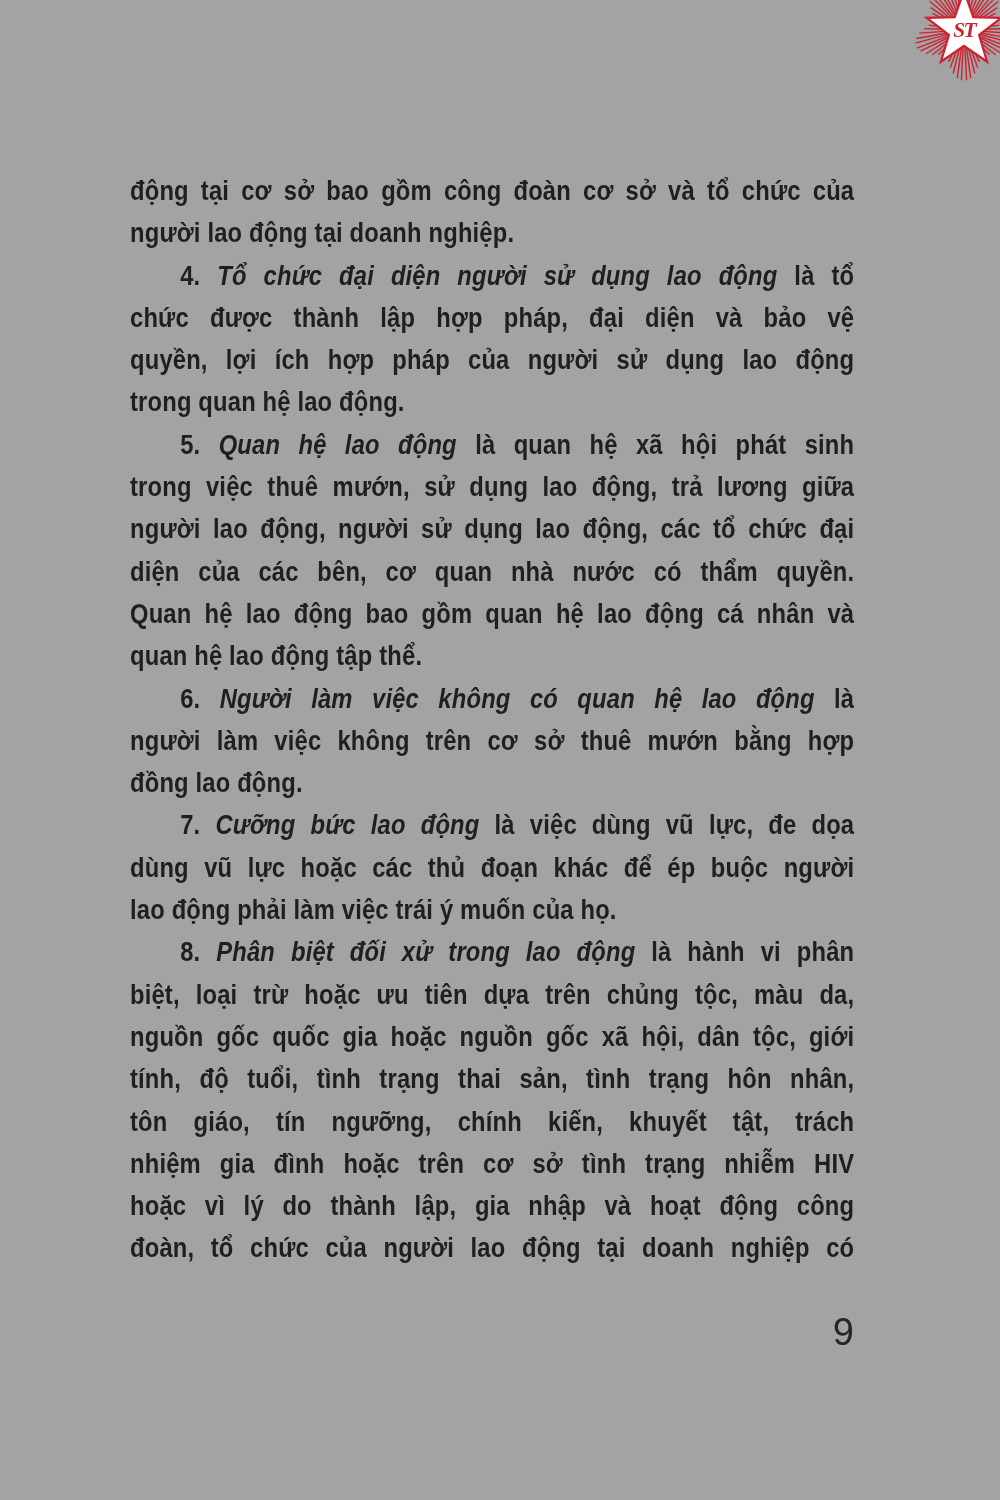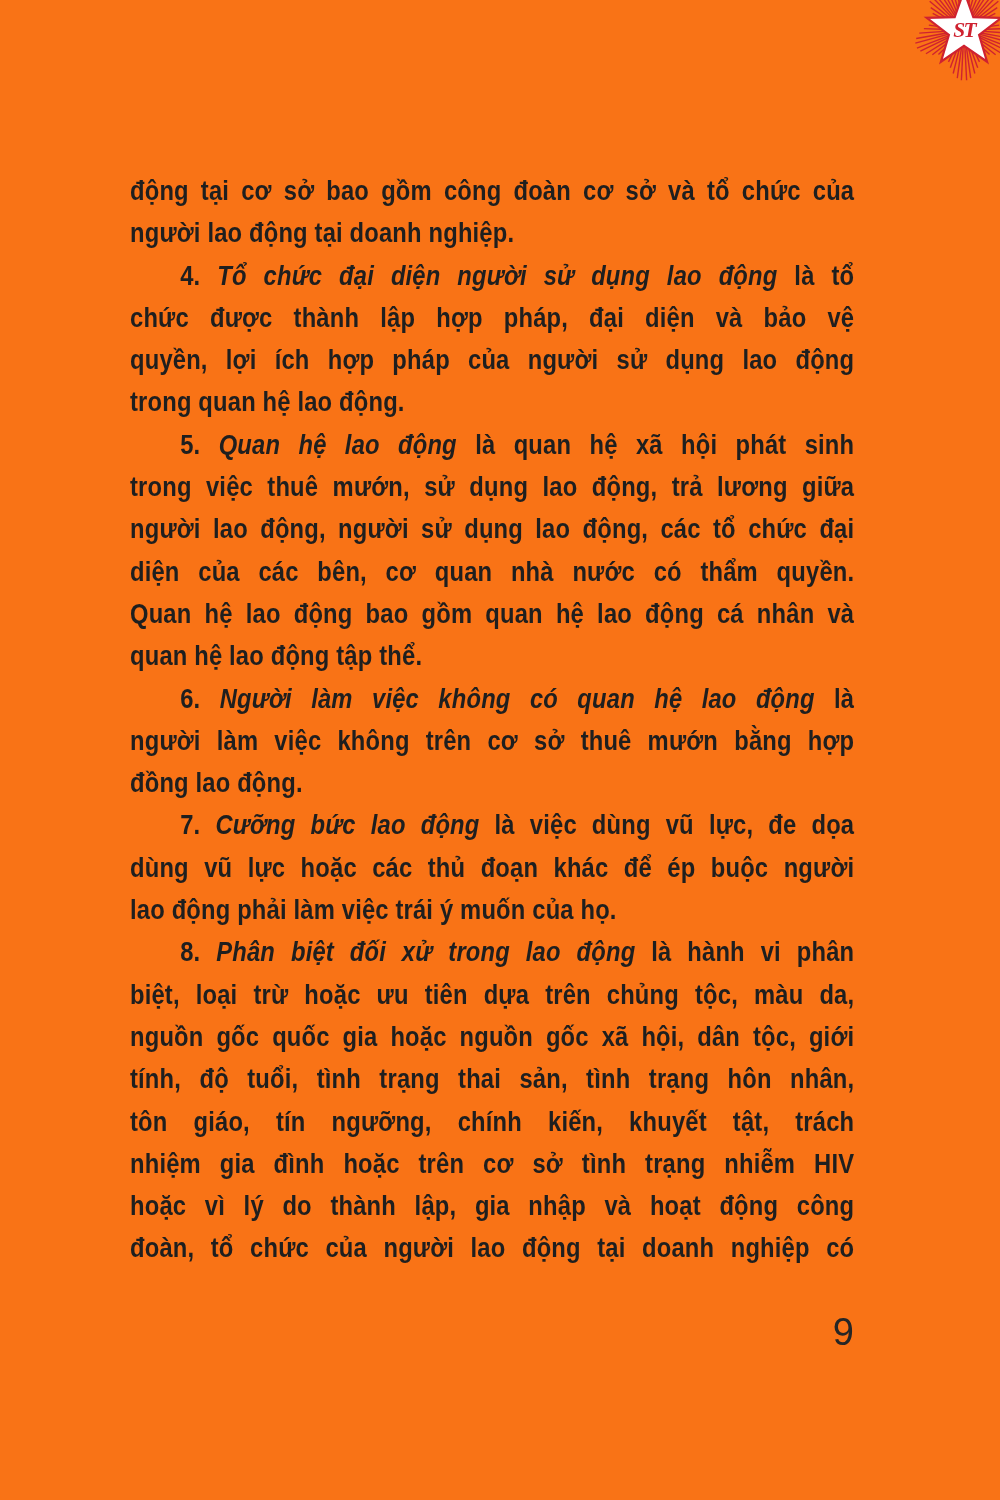--- a/index.html
+++ b/index.html
@@ -2,21 +2,21 @@
 <html><head>
 <meta charset="utf-8">
 <style>
   html,body{margin:0;padding:0;}
   body{
     width:1000px;height:1500px;position:relative;background:#ffffff;
     font-family:"Liberation Sans","DejaVu Sans",sans-serif;
     -webkit-font-smoothing:antialiased;
   }
   .page{
-    position:absolute;inset:0;background:#f97316;overflow:hidden;
+    position:absolute;inset:0;background:#a3a3a3;overflow:hidden;
   }
   
   .text-block{
     position:absolute;left:130px;top:170px;width:823px;
     transform:scaleX(0.88);transform-origin:0 0;
     color:#1f1f1f;font-weight:700;font-size:27px;letter-spacing:0.2px;
   }
   .line{
     height:42.3px;line-height:42.3px;white-space:nowrap;
     text-align:justify;text-align-last:justify;

